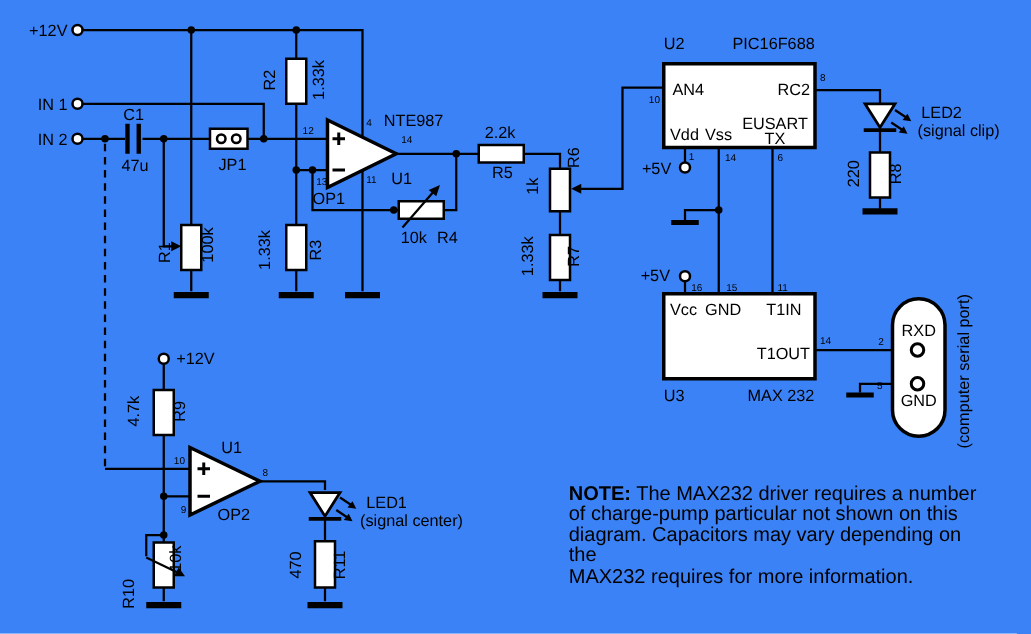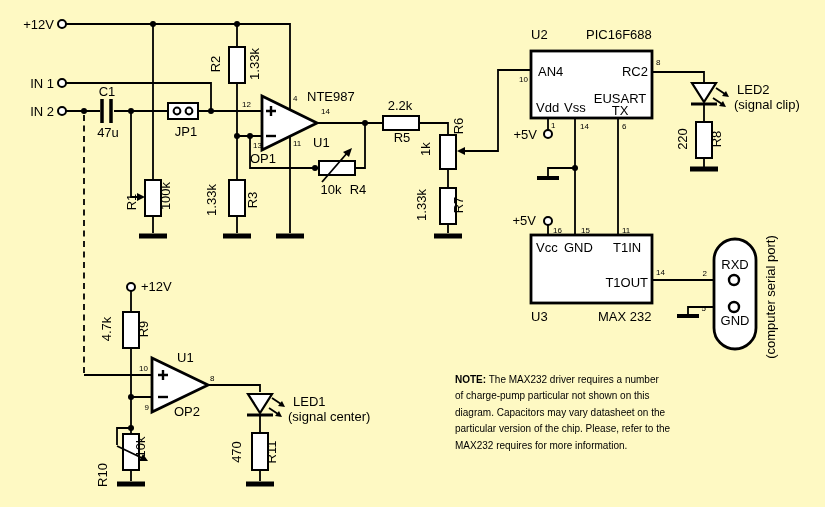--- a/index.html
+++ b/index.html
@@ -1,35 +1,35 @@
 <!DOCTYPE html>
 <html><head>
 <meta charset="utf-8">
 <style>
   html,body{margin:0;padding:0;background:#fff;}
-  .canvas{position:relative;width:825px;height:507px;background:#fef9c3;overflow:hidden;
+  .canvas{position:relative;width:825px;height:507px;background:#3b82f6;overflow:hidden;
           font-family:"Liberation Sans",sans-serif;}
   svg{position:absolute;left:0;top:0;}
   svg text{font-family:"Liberation Sans",sans-serif;font-size:13px;fill:#000;}
   .pin{font-size:8px;}
   .mid{text-anchor:middle;}
   .end{text-anchor:end;}
   .w{stroke:#000;stroke-width:1.8;fill:none;}
   .dash{stroke:#000;stroke-width:1.8;fill:none;stroke-dasharray:6 4.5;}
   .comp{stroke:#000;stroke-width:2;fill:#fff;}
   .box{stroke:#000;stroke-width:2.8;fill:#fff;}
   .tri{stroke:#000;stroke-width:2.8;fill:#fff;stroke-linejoin:miter;}
   .led{stroke:#000;stroke-width:2.2;fill:#fff;}
   .sym{stroke:#000;stroke-width:2.4;fill:none;}
   .gnd{stroke:#000;stroke-width:5;fill:none;}
   .gnds{stroke:#000;stroke-width:4;fill:none;}
   .dot{fill:#000;stroke:none;}
   .term{stroke:#000;stroke-width:2;fill:#fff;}
   .ah{fill:#000;stroke:none;}
-  .note{position:absolute;left:455px;top:372px;width:330px;font-size:10px;line-height:16.4px;color:#000;}
+  .note{position:absolute;left:455px;top:388px;width:330px;font-size:16px;line-height:16.4px;color:#000;}
 </style>
 </head>
 <body>
 
 <div class="canvas">
 <svg width="825" height="507" viewBox="0 0 825 507">
 
   <path class="w" d="M66,24 H290 V110 M153,24 V180 M237,24 V47"></path>
   <path class="w" d="M66,83 H211 V111"></path>
   <path class="w" d="M66,111 H100 M114,111 H168 M198,111 H262"></path>
@@ -214,17 +214,16 @@
   <text class="mid" x="145" y="447" transform="rotate(-90 145 447)">10k</text>
   <text x="293" y="406">LED1</text>
   <text x="288" y="421">(signal center)</text>
   <text class="mid" x="241" y="452" transform="rotate(-90 241 452)">470</text>
   <text class="mid" x="276" y="452" transform="rotate(-90 276 452)">R11</text>
 </svg>
 
 <div class="note">
   <div><b>NOTE:</b> <span>The MAX232 driver requires a number</span></div>
   <div>of charge-pump particular not shown on this</div>
-  <div>diagram. Capacitors may vary datasheet on the</div>
-  <div>particular version of the chip. Please, refer to the</div>
+  <div>diagram. Capacitors may vary depending on the</div>
   <div>MAX232 requires for more information.</div>
 </div>
 </div>
 
 </body></html>

